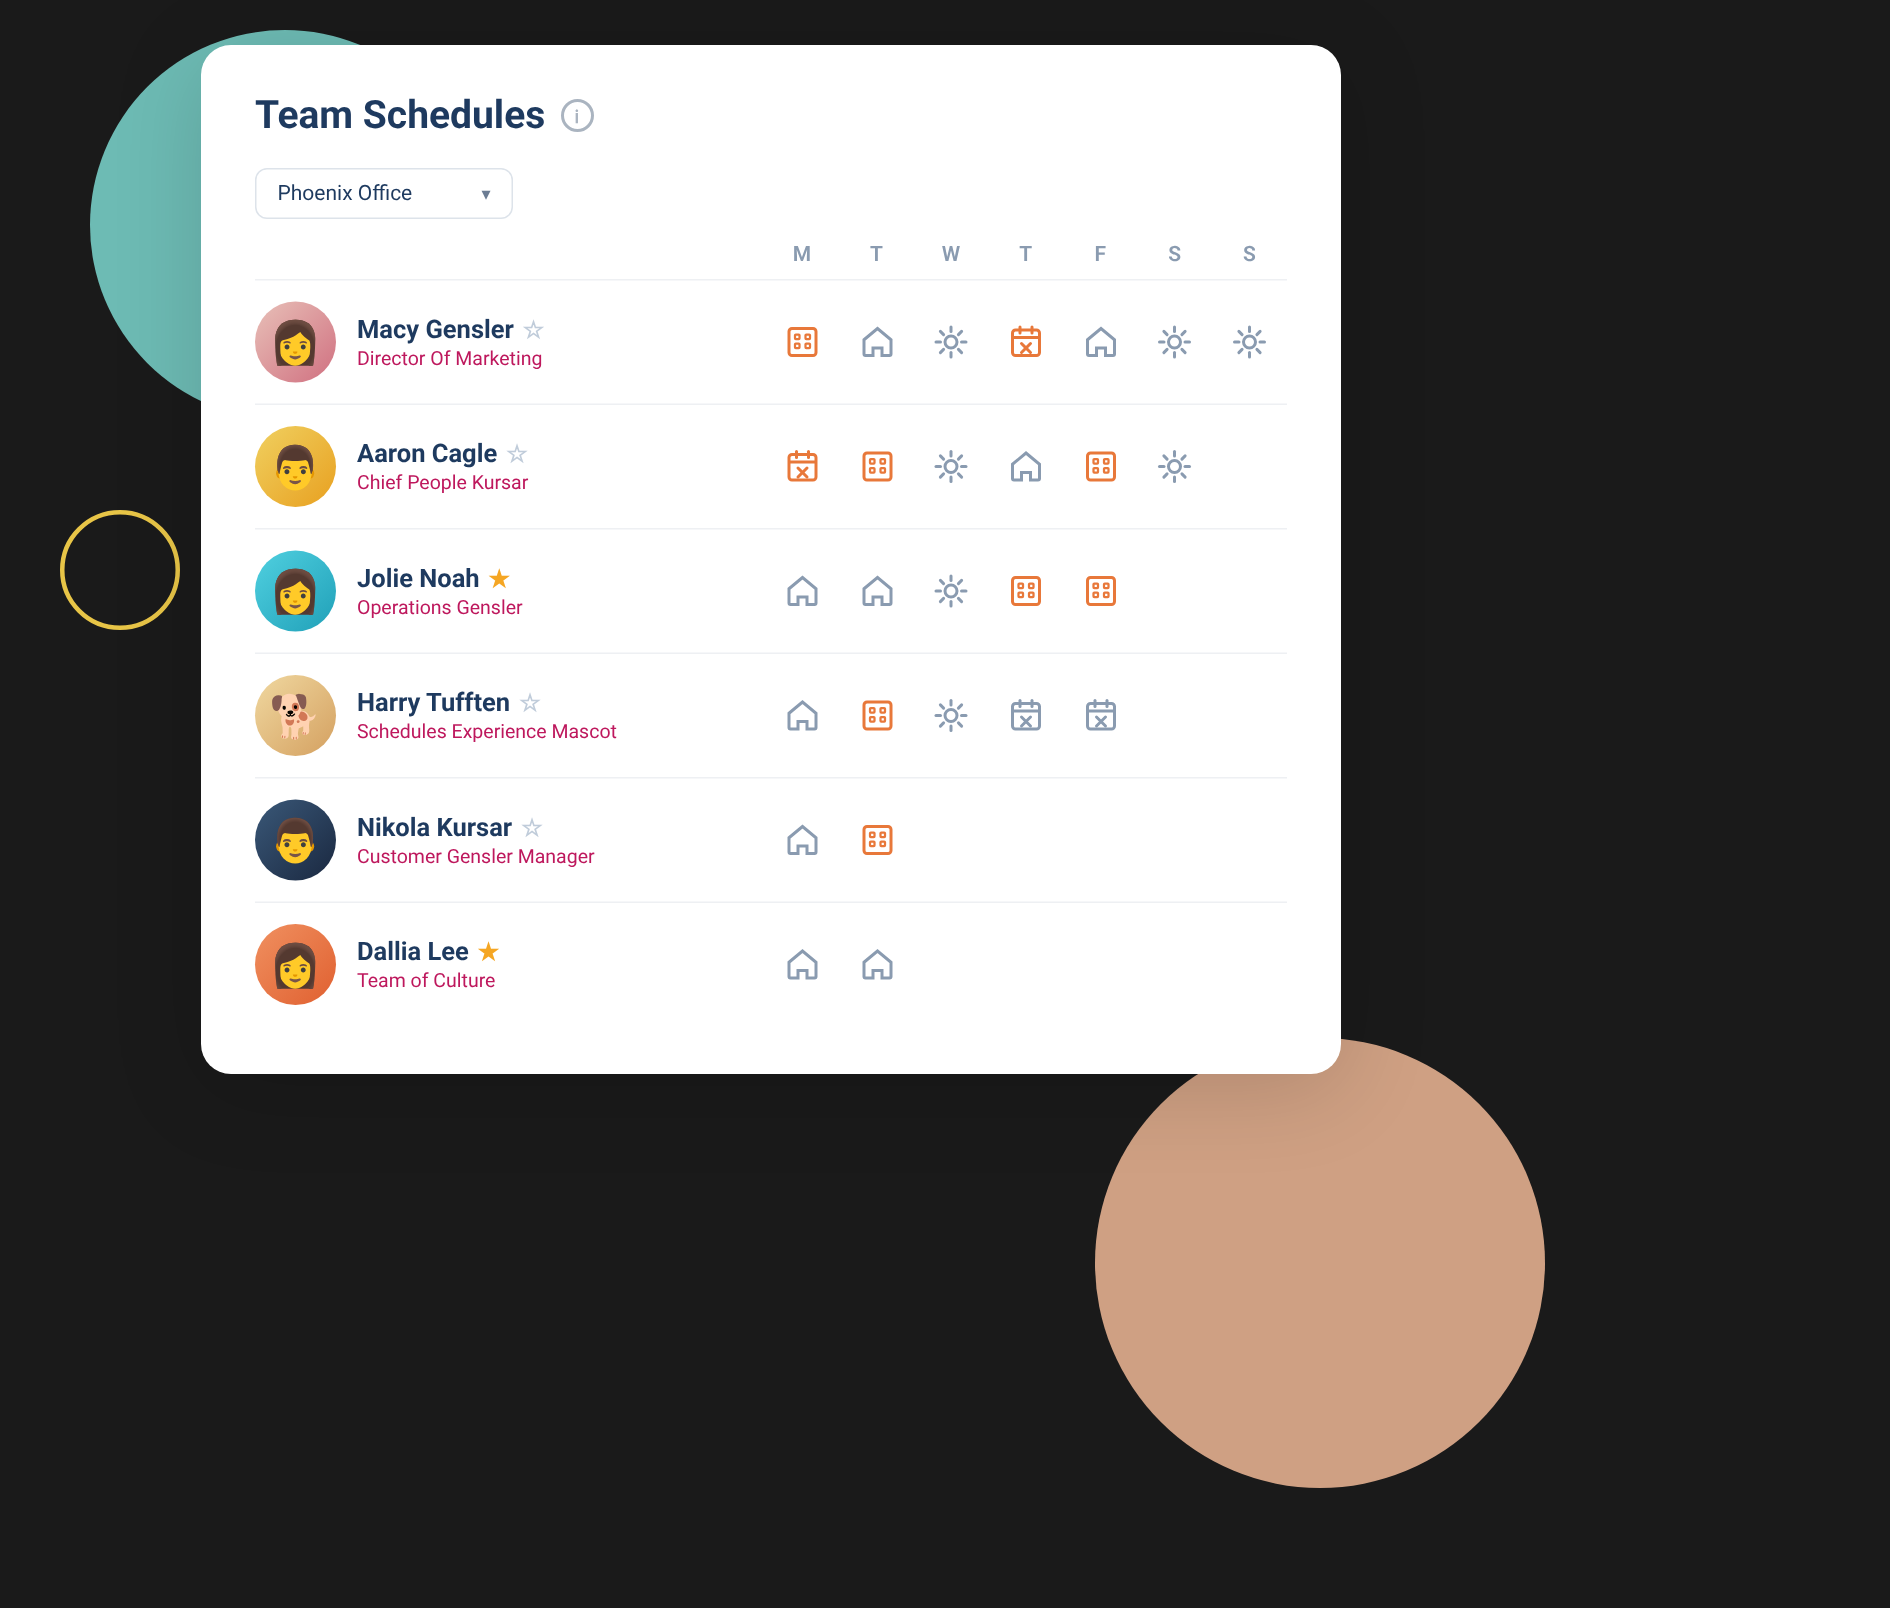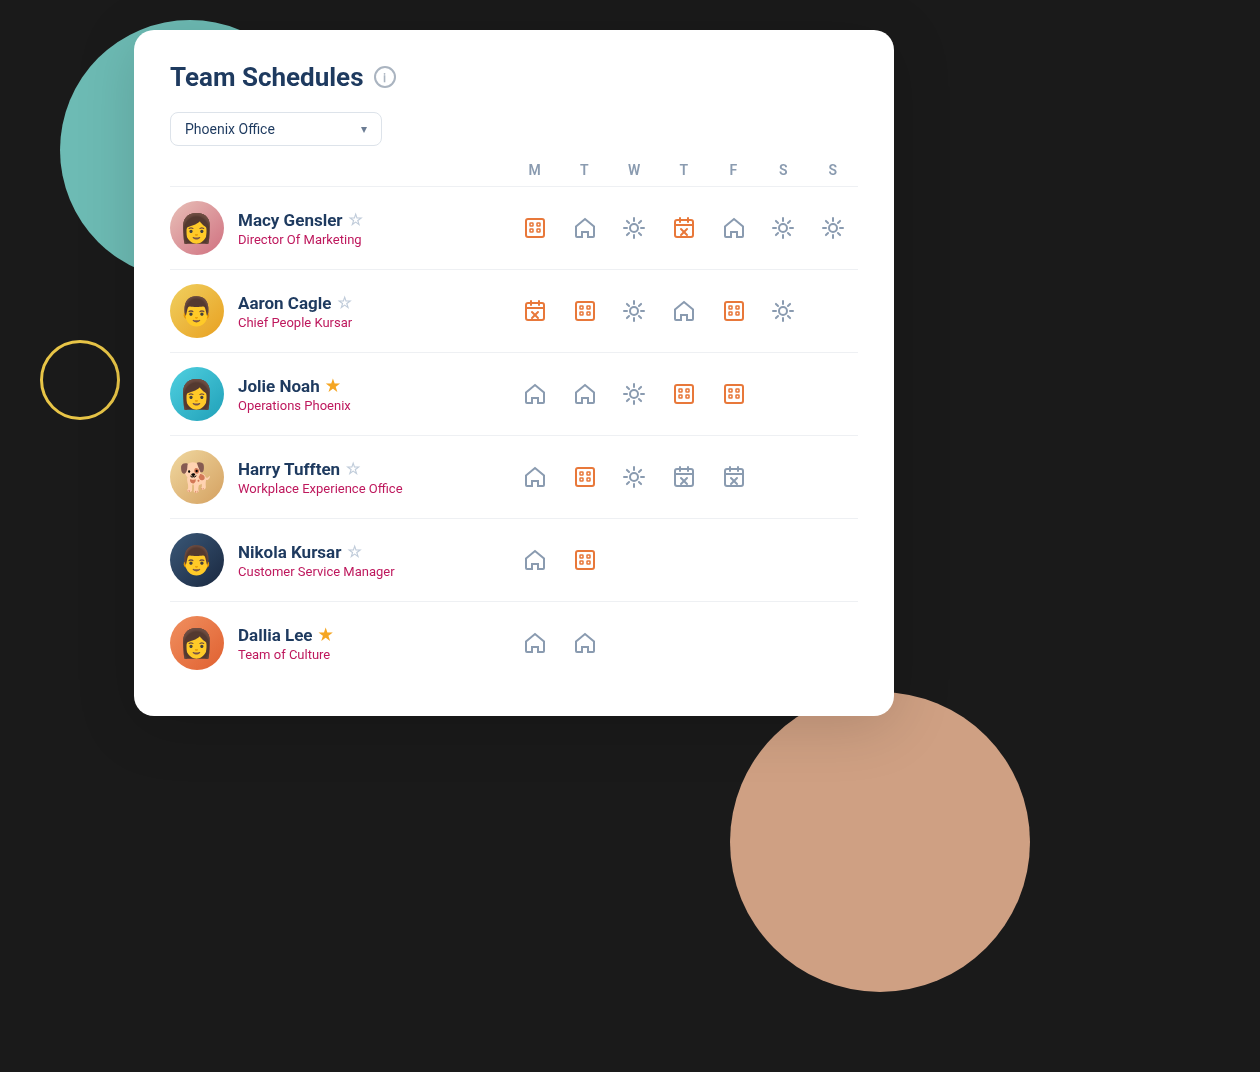--- a/index.html
+++ b/index.html
@@ -84,21 +84,21 @@
       font-weight: bold;
       cursor: pointer;
     }
 
     .dropdown {
       display: flex;
       align-items: center;
       border: 1.5px solid #dde3ea;
       border-radius: 8px;
       padding: 8px 14px;
-      width: 212px;
+      width: 172px;
       cursor: pointer;
       gap: 8px;
       margin-bottom: 16px;
     }
 
     .dropdown-label {
       flex: 1;
       font-size: 14px;
       color: #1e3a5f;
     }
@@ -386,21 +386,21 @@
       <div class="person-row">
         <div class="person-info">
     <div class="photo-placeholder" style="background:linear-gradient(135deg,#50d0e0,#20a0b8);width:54px;height:54px;">
       <span style="font-size:28px">👩</span>
     </div>
     <div class="person-details">
       <div class="person-name">
         Jolie Noah
         <span class="star star-filled">★</span>
       </div>
-      <div class="person-role">Operations Phoenix</div>
+      <div class="person-role">Operations Gensler</div>
     </div>
   </div>
         <div class="schedule-icon">
           <svg class="svg-icon" viewBox="0 0 24 24" fill="none" xmlns="http://www.w3.org/2000/svg">
       <path d="M3 10.5L12 3L21 10.5V20C21 20.5523 20.5523 21 20 21H15V16H9V21H4C3.44772 21 3 20.5523 3 20V10.5Z" stroke="#8a9bb0" stroke-width="2" fill="none"></path>
     </svg>
         </div>
         <div class="schedule-icon">
           <svg class="svg-icon" viewBox="0 0 24 24" fill="none" xmlns="http://www.w3.org/2000/svg">
       <path d="M3 10.5L12 3L21 10.5V20C21 20.5523 20.5523 21 20 21H15V16H9V21H4C3.44772 21 3 20.5523 3 20V10.5Z" stroke="#8a9bb0" stroke-width="2" fill="none"></path>
@@ -443,21 +443,21 @@
       <div class="person-row">
         <div class="person-info">
     <div class="photo-placeholder" style="background:linear-gradient(135deg,#f0d8a0,#d4a060);width:54px;height:54px;">
       <span style="font-size:28px">🐕</span>
     </div>
     <div class="person-details">
       <div class="person-name">
         Harry Tufften
         <span class="star star-empty">☆</span>
       </div>
-      <div class="person-role">Workplace Experience Office</div>
+      <div class="person-role">Schedules Experience Mascot</div>
     </div>
   </div>
         <div class="schedule-icon">
           <svg class="svg-icon" viewBox="0 0 24 24" fill="none" xmlns="http://www.w3.org/2000/svg">
       <path d="M3 10.5L12 3L21 10.5V20C21 20.5523 20.5523 21 20 21H15V16H9V21H4C3.44772 21 3 20.5523 3 20V10.5Z" stroke="#8a9bb0" stroke-width="2" fill="none"></path>
     </svg>
         </div>
         <div class="schedule-icon">
           <svg class="svg-icon" viewBox="0 0 24 24" fill="none" xmlns="http://www.w3.org/2000/svg">
       <rect x="3" y="3" width="18" height="18" rx="2" stroke="#e8783a" stroke-width="2" fill="none"></rect>
@@ -506,21 +506,21 @@
       <div class="person-row">
         <div class="person-info">
     <div class="photo-placeholder" style="background:linear-gradient(135deg,#3a5878,#1a2840);width:54px;height:54px;">
       <span style="font-size:28px">👨</span>
     </div>
     <div class="person-details">
       <div class="person-name">
         Nikola Kursar
         <span class="star star-empty">☆</span>
       </div>
-      <div class="person-role">Customer Service Manager</div>
+      <div class="person-role">Customer Gensler Manager</div>
     </div>
   </div>
         <div class="schedule-icon">
           <svg class="svg-icon" viewBox="0 0 24 24" fill="none" xmlns="http://www.w3.org/2000/svg">
       <path d="M3 10.5L12 3L21 10.5V20C21 20.5523 20.5523 21 20 21H15V16H9V21H4C3.44772 21 3 20.5523 3 20V10.5Z" stroke="#8a9bb0" stroke-width="2" fill="none"></path>
     </svg>
         </div>
         <div class="schedule-icon">
           <svg class="svg-icon" viewBox="0 0 24 24" fill="none" xmlns="http://www.w3.org/2000/svg">
       <rect x="3" y="3" width="18" height="18" rx="2" stroke="#e8783a" stroke-width="2" fill="none"></rect>

